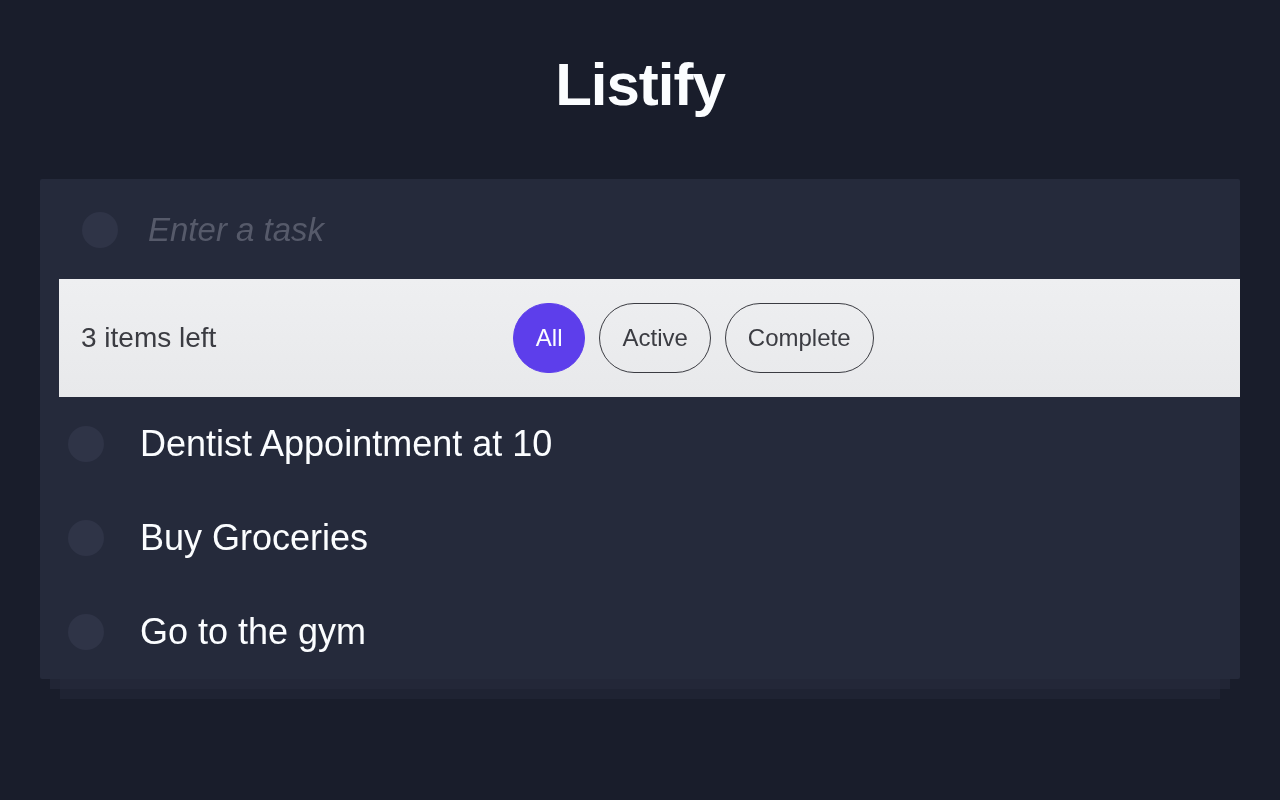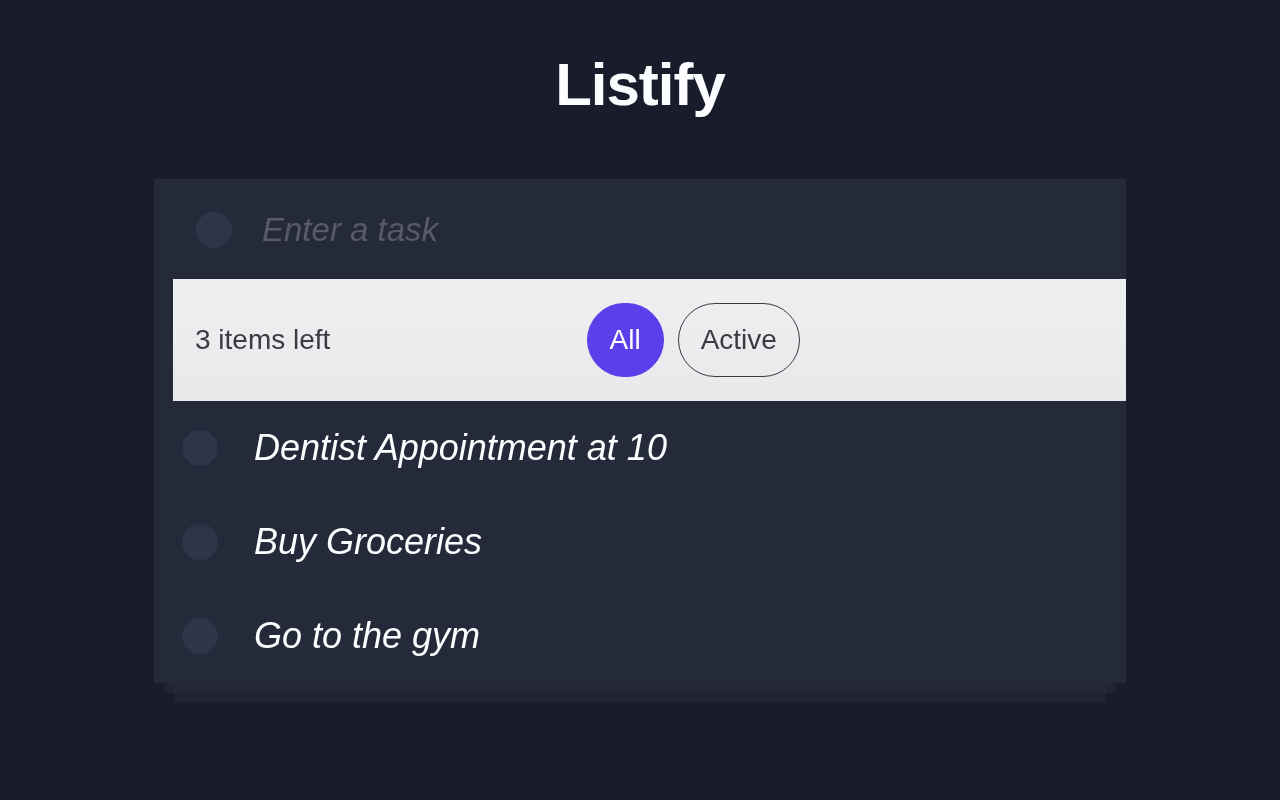--- a/index.html
+++ b/index.html
@@ -8,21 +8,21 @@
       box-sizing: border-box;
     }
     body {
       width: 1280px;
       height: 800px;
       background: #191d2b;
       font-family: 'Segoe UI', -apple-system, BlinkMacSystemFont, sans-serif;
       overflow: hidden;
     }
     .container {
-      width: 972px;
+      width: 1200px;
       margin: 0 auto;
       padding-top: 50px;
     }
     .title {
       color: #fbfdff;
       font-size: 60px;
       font-weight: 700;
       text-align: center;
       letter-spacing: -1px;
       margin-bottom: 60px;
@@ -78,34 +78,33 @@
       gap: 14px;
       margin-left: auto;
       margin-right: auto;
       position: relative;
       left: -30px;
     }
     .filter-btn {
       border: 1px solid #3b3c42;
       background: transparent;
       color: #3b3c42;
-      font-size: 28px;
+      font-size: 24px;
       padding: 20px 22px;
       border-radius: 999px;
       cursor: pointer;
       font-family: inherit;
     }
     .filter-btn.active {
       background: #5d3eeb;
       border-color: #5d3eeb;
       color: #fbfdff;
     }
     .task-list {
       list-style: none;
-      font-style: italic;
     }
     .task-item {
       display: flex;
       align-items: center;
       padding: 26px 28px 26px 28px;
     }
     .task-bullet {
       width: 36px;
       height: 36px;
       border-radius: 50%;
@@ -131,20 +130,21 @@
     <div class="input-row">
       <div class="input-bullet"></div>
       <input class="task-input" type="text" placeholder="Enter a task" style="">
     </div>
 
     <div class="filter-bar">
       <span class="items-left">3 items left</span>
       <div class="filter-buttons">
         <button class="filter-btn active">All</button>
         <button class="filter-btn">Active</button>
+        <button class="filter-btn">Complete</button>
       </div>
     </div>
 
     <ul class="task-list">
       <li class="task-item">
         <div class="task-bullet"></div>
         <span class="task-text">Dentist Appointment at 10</span>
       </li>
       <li class="task-item">
         <div class="task-bullet"></div>

